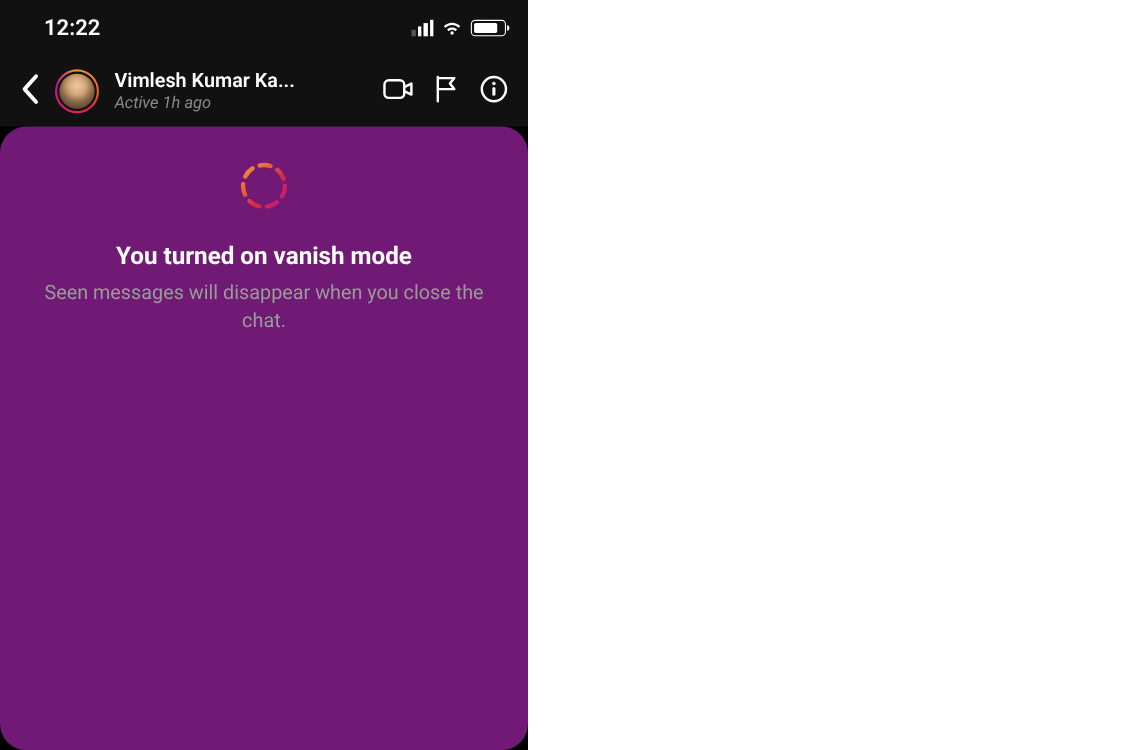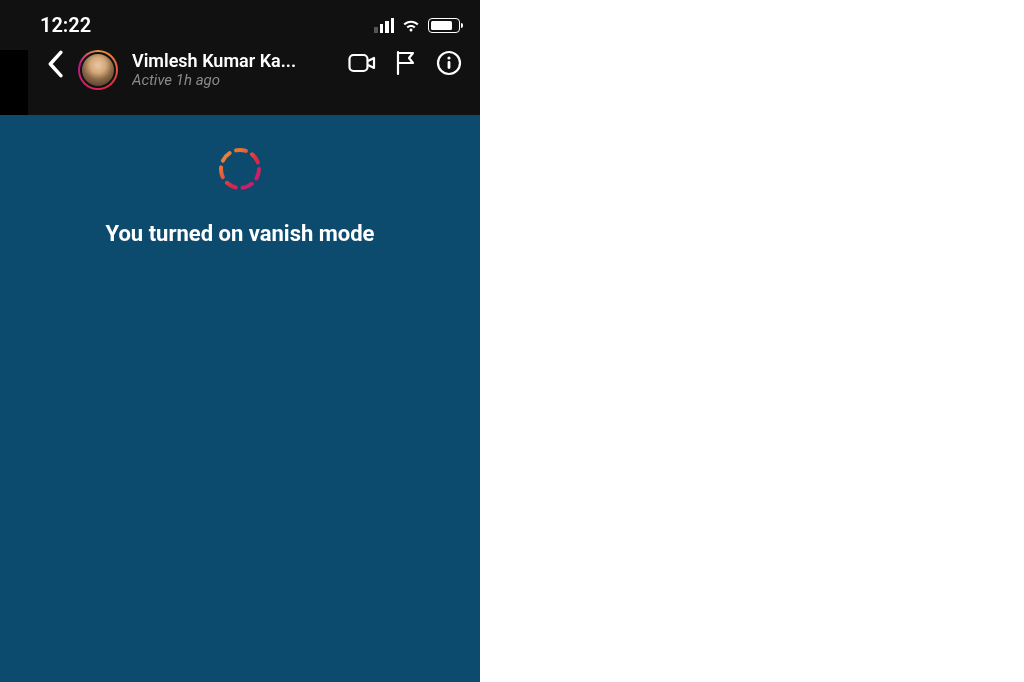--- a/index.html
+++ b/index.html
@@ -78,25 +78,24 @@
     }
     .battery-fill {
       background: #fff;
       height: 100%;
       width: 80%;
       border-radius: 1.5px;
     }
     .chat-header {
       height: 65px;
       display: flex;
-      align-items: flex-start;
+      align-items: center;
       padding: 0 18px;
       gap: 14px;
       background: #111;
-      margin-left: 28px;
     }
     .back-chevron {
       color: #fff;
     }
     .avatar {
       width: 40px;
       height: 40px;
       border-radius: 50%;
       background: conic-gradient(from 0deg, #f09433, #e6683c, #dc2743, #cc2366, #bc1888, #f09433);
       padding: 2px;
@@ -135,21 +134,22 @@
     .header-icon {
       color: #fff;
     }
     .vanish-content {
       flex: 1;
       display: flex;
       flex-direction: column;
       align-items: center;
       padding: 30px 20px 0;
       text-align: center;
-      background: #0c4a6e;
+      background: #701a75;
+      border-radius: 24px;
     }
     .vanish-ring {
       width: 48px;
       height: 48px;
       margin-bottom: 28px;
     }
     .vanish-title {
       font-size: 22px;
       font-weight: 700;
       color: #fff;
@@ -242,16 +242,17 @@
             <stop offset="0%" stop-color="#f09433"></stop>
             <stop offset="30%" stop-color="#e6683c"></stop>
             <stop offset="60%" stop-color="#dc2743"></stop>
             <stop offset="100%" stop-color="#bc1888"></stop>
           </linearGradient>
         </defs>
         <circle cx="24" cy="24" r="19" stroke="url(#ringGrad)" stroke-width="4" fill="none" stroke-dasharray="10 7" stroke-linecap="round"></circle>
       </svg>
     </div>
     <div class="vanish-title">You turned on vanish mode</div>
+    <div class="vanish-subtitle">Seen messages will disappear when you close the chat.</div>
   </div>
 </div>
 
 <div class="right-panel"></div>
 
 </body></html>

